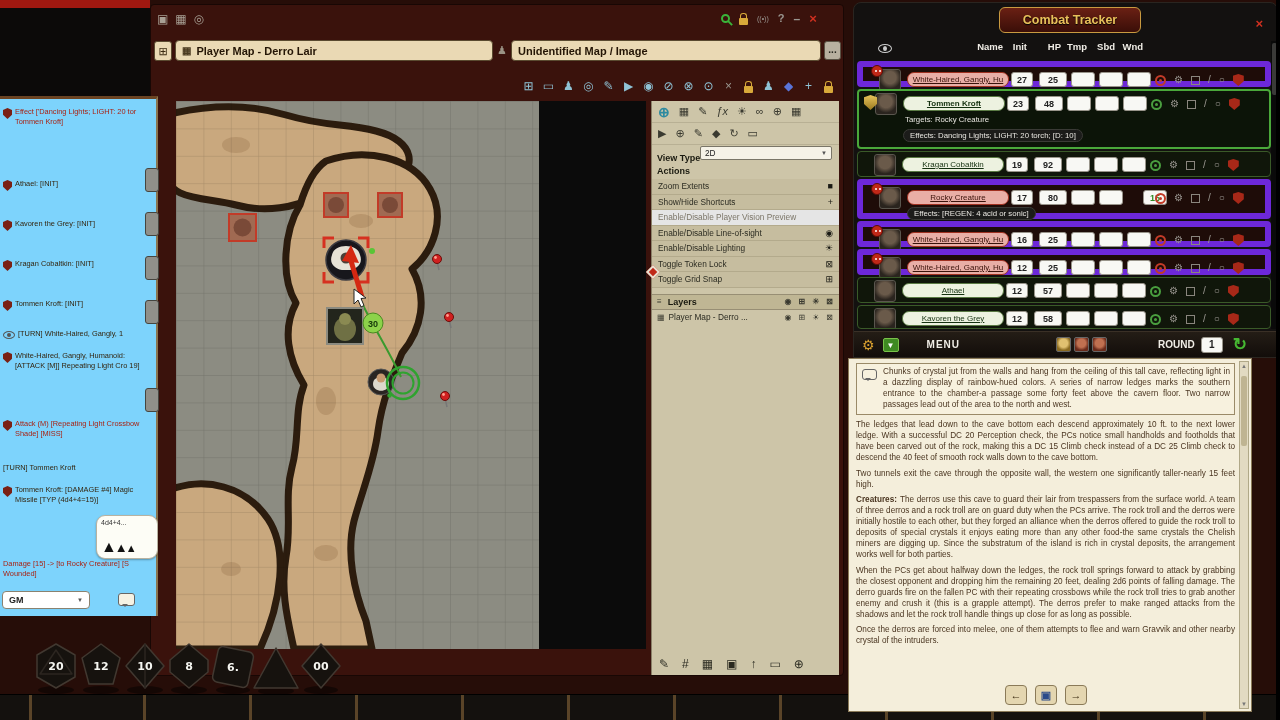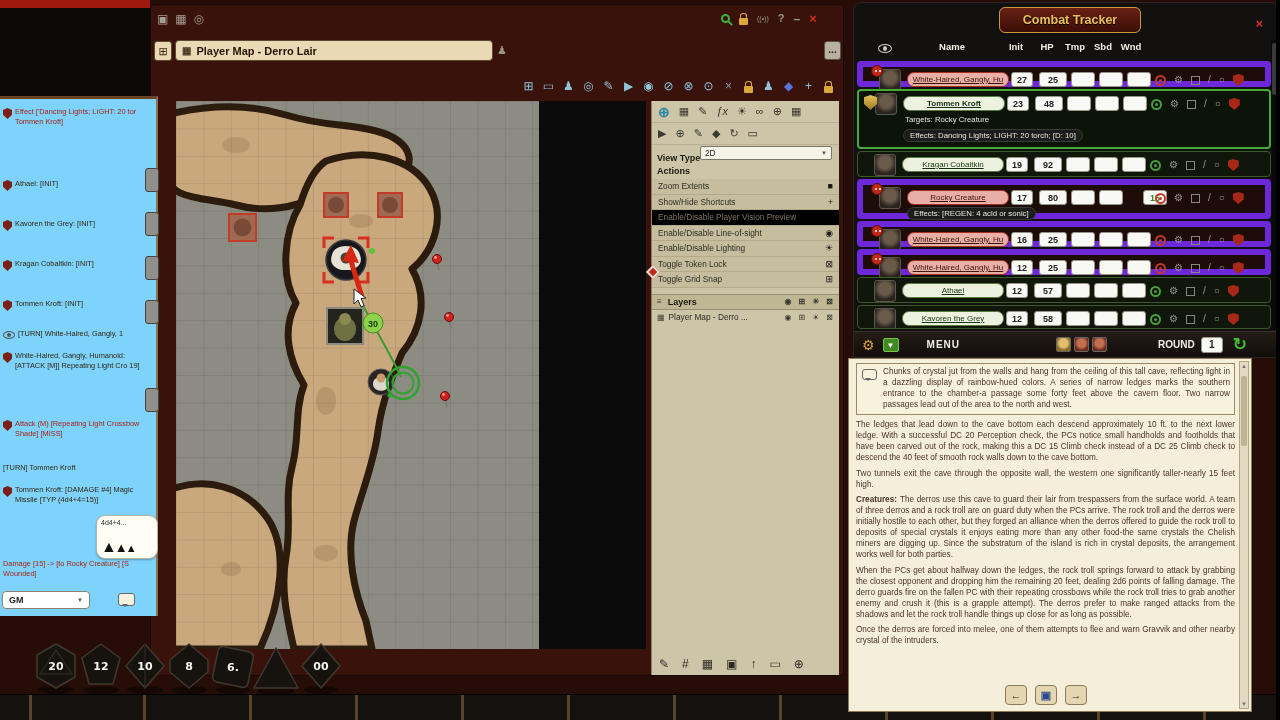--- a/index.html
+++ b/index.html
@@ -28,33 +28,33 @@
 .winico{font-size:12px;color:#a8a095}
 .tbico{width:19px;height:18px;font-size:12px;color:#8fc3d6;display:flex;align-items:center;justify-content:center}
 .tbico.blue{color:#5a74d8}
 .zoomico{width:9px;height:9px;border:2px solid #3ab53a;border-radius:50%;position:relative}
 .zoomico::after{content:"";position:absolute;width:2px;height:6px;background:#3ab53a;transform:rotate(-45deg);bottom:-5px;right:-3px}
 .lockico{width:9px;height:7px;background:#d8a93a;border-radius:1px;position:relative;margin-top:6px}
 .lockico::before{content:"";position:absolute;width:5px;height:5px;border:1.5px solid #d8a93a;border-bottom:none;border-radius:3px 3px 0 0;top:-5px;left:1px}
 #sidepanel{position:absolute;left:500px;top:96px;width:188px;height:574px;background:#cdc5a8;border-left:1px solid #8a8068}
 .sptool{display:flex;align-items:center;gap:9px;height:22px;padding:0 6px;border-bottom:1px solid #b8b094;color:#3a3a30;font-size:11px}
 .sprow{display:flex;align-items:center;height:15.5px;padding:0 6px;font-size:8.3px;color:#2c2c22;background:#c6bd9f;border-bottom:1px solid #b3aa8c;position:relative}
-.sprow.dis{background:#000000;color:#7c7668}
+.sprow.dis{background:#e5e5e5;color:#7c7668}
 .sprow .ric{position:absolute;right:6px;font-size:9px;color:#1a1a14}
 .sphead{font-size:9px;font-weight:bold;color:#1a1a10;padding:3px 5px}
 #layershead{display:flex;align-items:center;height:16px;background:#bfb694;border-top:1px solid #978e74;border-bottom:1px solid #978e74;font-size:9px;font-weight:bold;color:#1a1a10;padding:0 5px;gap:6px;position:relative}
 .lic{font-size:8px;color:#3a3a30}
 #layeritem{display:flex;align-items:center;height:15px;font-size:8.3px;color:#2c2c22;padding:0 5px;gap:4px;position:relative}
 #mapbottools{position:absolute;left:500px;top:648px;width:190px;height:22px;display:flex;align-items:center;gap:13px;padding:0 8px;color:#2a2a20;font-size:12px}
 .fgdiamond{position:absolute;left:497px;top:262px;width:10px;height:10px;background:#c02818;border:2px solid #e8e0d0;transform:rotate(45deg);z-index:5}
 .vdrop{position:absolute;left:48px;top:1px;width:132px;height:14px;background:#f6f3e8;border:1px solid #7a7668;border-radius:2px;font-size:8.3px;color:#222;display:flex;align-items:center;justify-content:space-between;padding:0 4px}
 
 #tracker{position:absolute;left:853px;top:2px;width:425px;height:356px;background:#131110;border:1px solid #2a2520;border-radius:8px 8px 0 0;z-index:2}
 #plaque{position:absolute;left:145px;top:4px;width:142px;height:26px;background:linear-gradient(#6a2014,#3a0e08);border:1px solid #c89a40;border-radius:6px;color:#e8c05a;font-weight:bold;font-size:12.5px;display:flex;align-items:center;justify-content:center;text-shadow:0 1px 1px #000}
-.thead span{position:absolute;color:#f0ede6;font-weight:bold;font-size:9.5px;text-align:center}
+.thead span{position:absolute;color:#f0ede6;font-weight:bold;font-size:9.5px;text-align:right}
 .eye{position:absolute;left:24px;top:3px;width:14px;height:9px;border:1.5px solid #ccc;border-radius:50%}
 .eye::after{content:"";position:absolute;inset:1px 4px;background:#ccc;border-radius:50%}
 .trow{position:absolute;left:3px;width:414px;border-radius:4px}
 .trow.hostile{background:#1e0c08;border:6px solid #6d28d9}
 .trow.friendly{background:#10160a;border:1px solid #3a5a28}
 .trow.active{border:2px solid #4aa83a;background:#0c1408}
 .port{position:absolute;left:16px;top:2px;width:22px;height:22px;border:1px solid #5a564e;border-radius:3px;background:radial-gradient(circle at 50% 38%,#6a5a4a 0 38%,#2a241e 70%)}
 .namef{position:absolute;left:44px;top:5px;width:102px;height:15px;border-radius:7px;font-size:8px;display:flex;align-items:center;justify-content:center;text-decoration:underline;white-space:nowrap;overflow:hidden}
 .hostile .namef{background:#e9aea6;border:1px solid #a03020;color:#3a120a}
 .friendly .namef{background:#edf2e0;border:1px solid #5a7a44;color:#14300f}
@@ -182,20 +182,23 @@
     <span class="i" style="font-size:12px;font-weight:bold;color:#9a9690">–</span>
     <span class="i" style="font-size:13px;font-weight:bold;color:#d03020">×</span>
   </div>
 
   <span class="i" style="position:absolute;left:3px;top:36px;width:18px;height:20px;background:#ead9b4;border:1px solid #5a4a30;border-radius:3px;font-size:11px;color:#3a2a10;line-height:19px">⊞</span>
   <div class="tanfield" style="left:24px;top:35px;width:318px">
     <span class="i" style="font-size:10px;color:#4a3a20">▦</span>
     <span>Player Map - Derro Lair</span>
   </div>
   <span class="i" style="position:absolute;left:346px;top:40px;font-size:11px;color:#9a9284">♟</span>
+  <div class="tanfield" style="left:360px;top:35px;width:310px">
+    <span>Unidentified Map / Image</span>
+  </div>
   <span class="i" style="position:absolute;left:673px;top:36px;width:17px;height:19px;background:#b8b0a0;border:1px solid #5a5244;border-radius:3px;font-weight:bold;color:#2a2a22;font-size:10px;line-height:16px">...</span>
 
   <div class="abs" style="left:368px;top:72px;display:flex;gap:1px">
     <span class="tbico">⊞</span>
     <span class="tbico">▭</span>
     <span class="tbico">♟</span>
     <span class="tbico">◎</span>
     <span class="tbico">✎</span>
     <span class="tbico">▶</span>
     <span class="tbico">◉</span>

